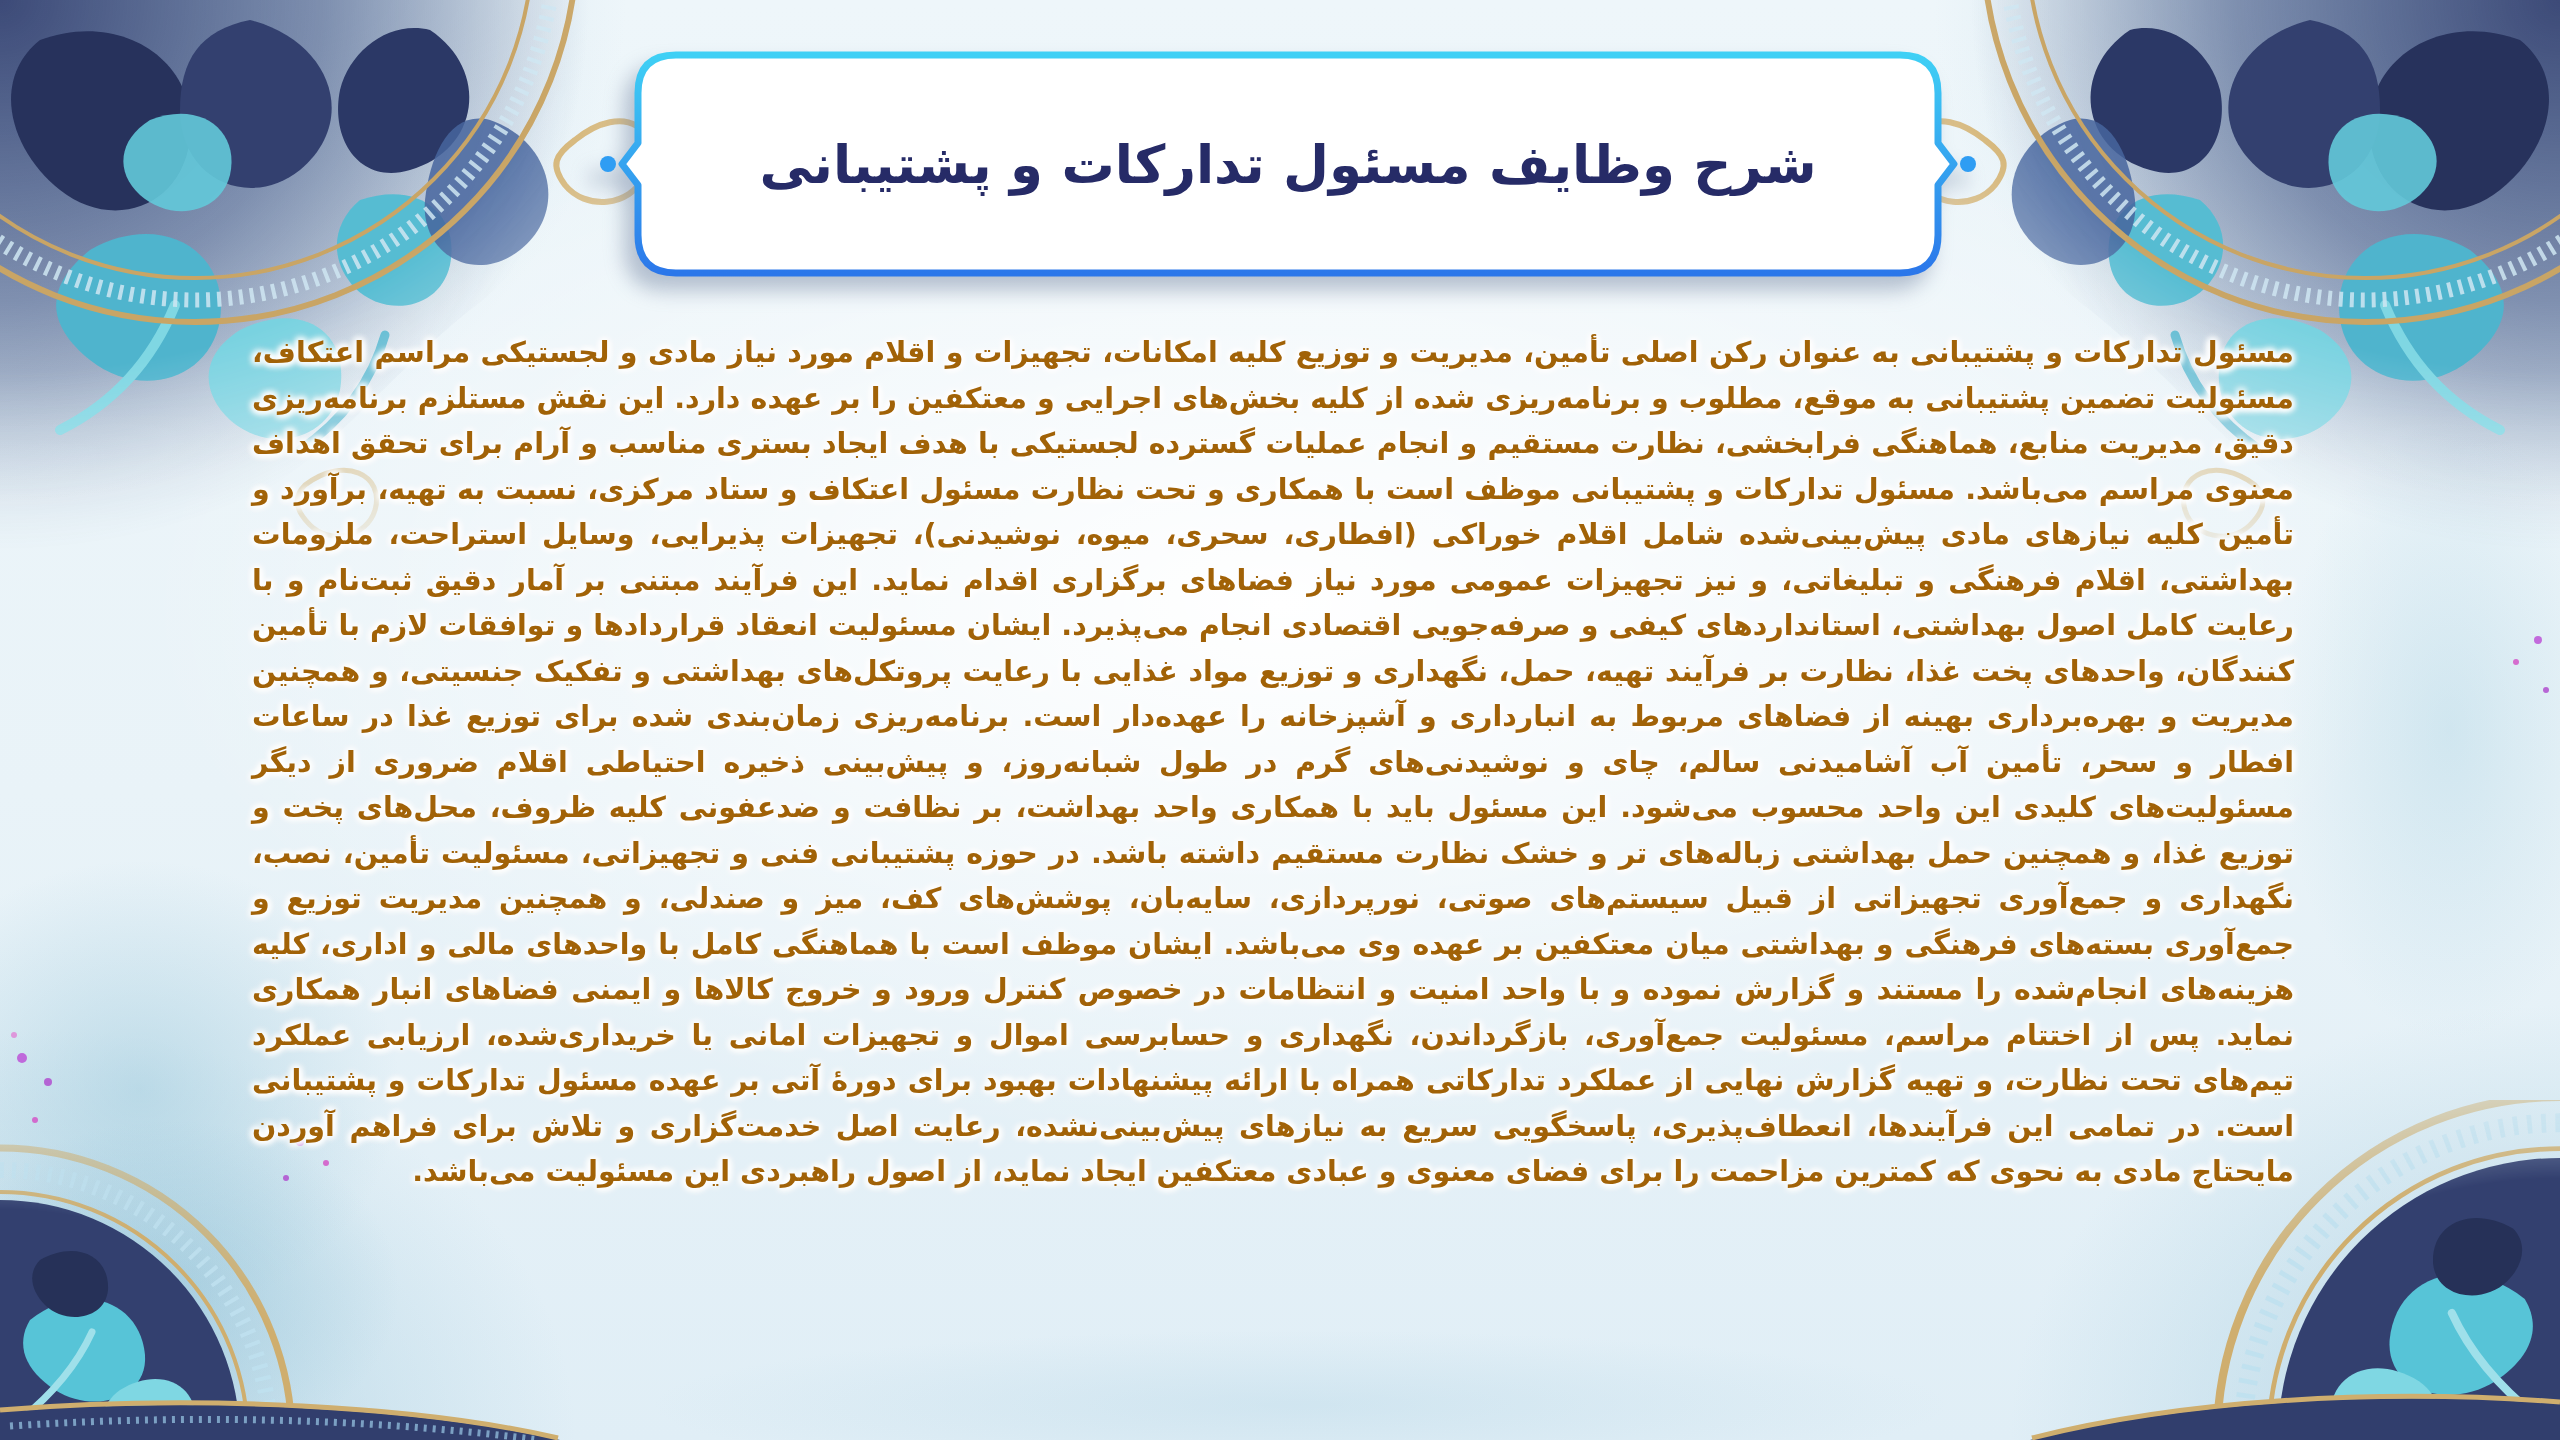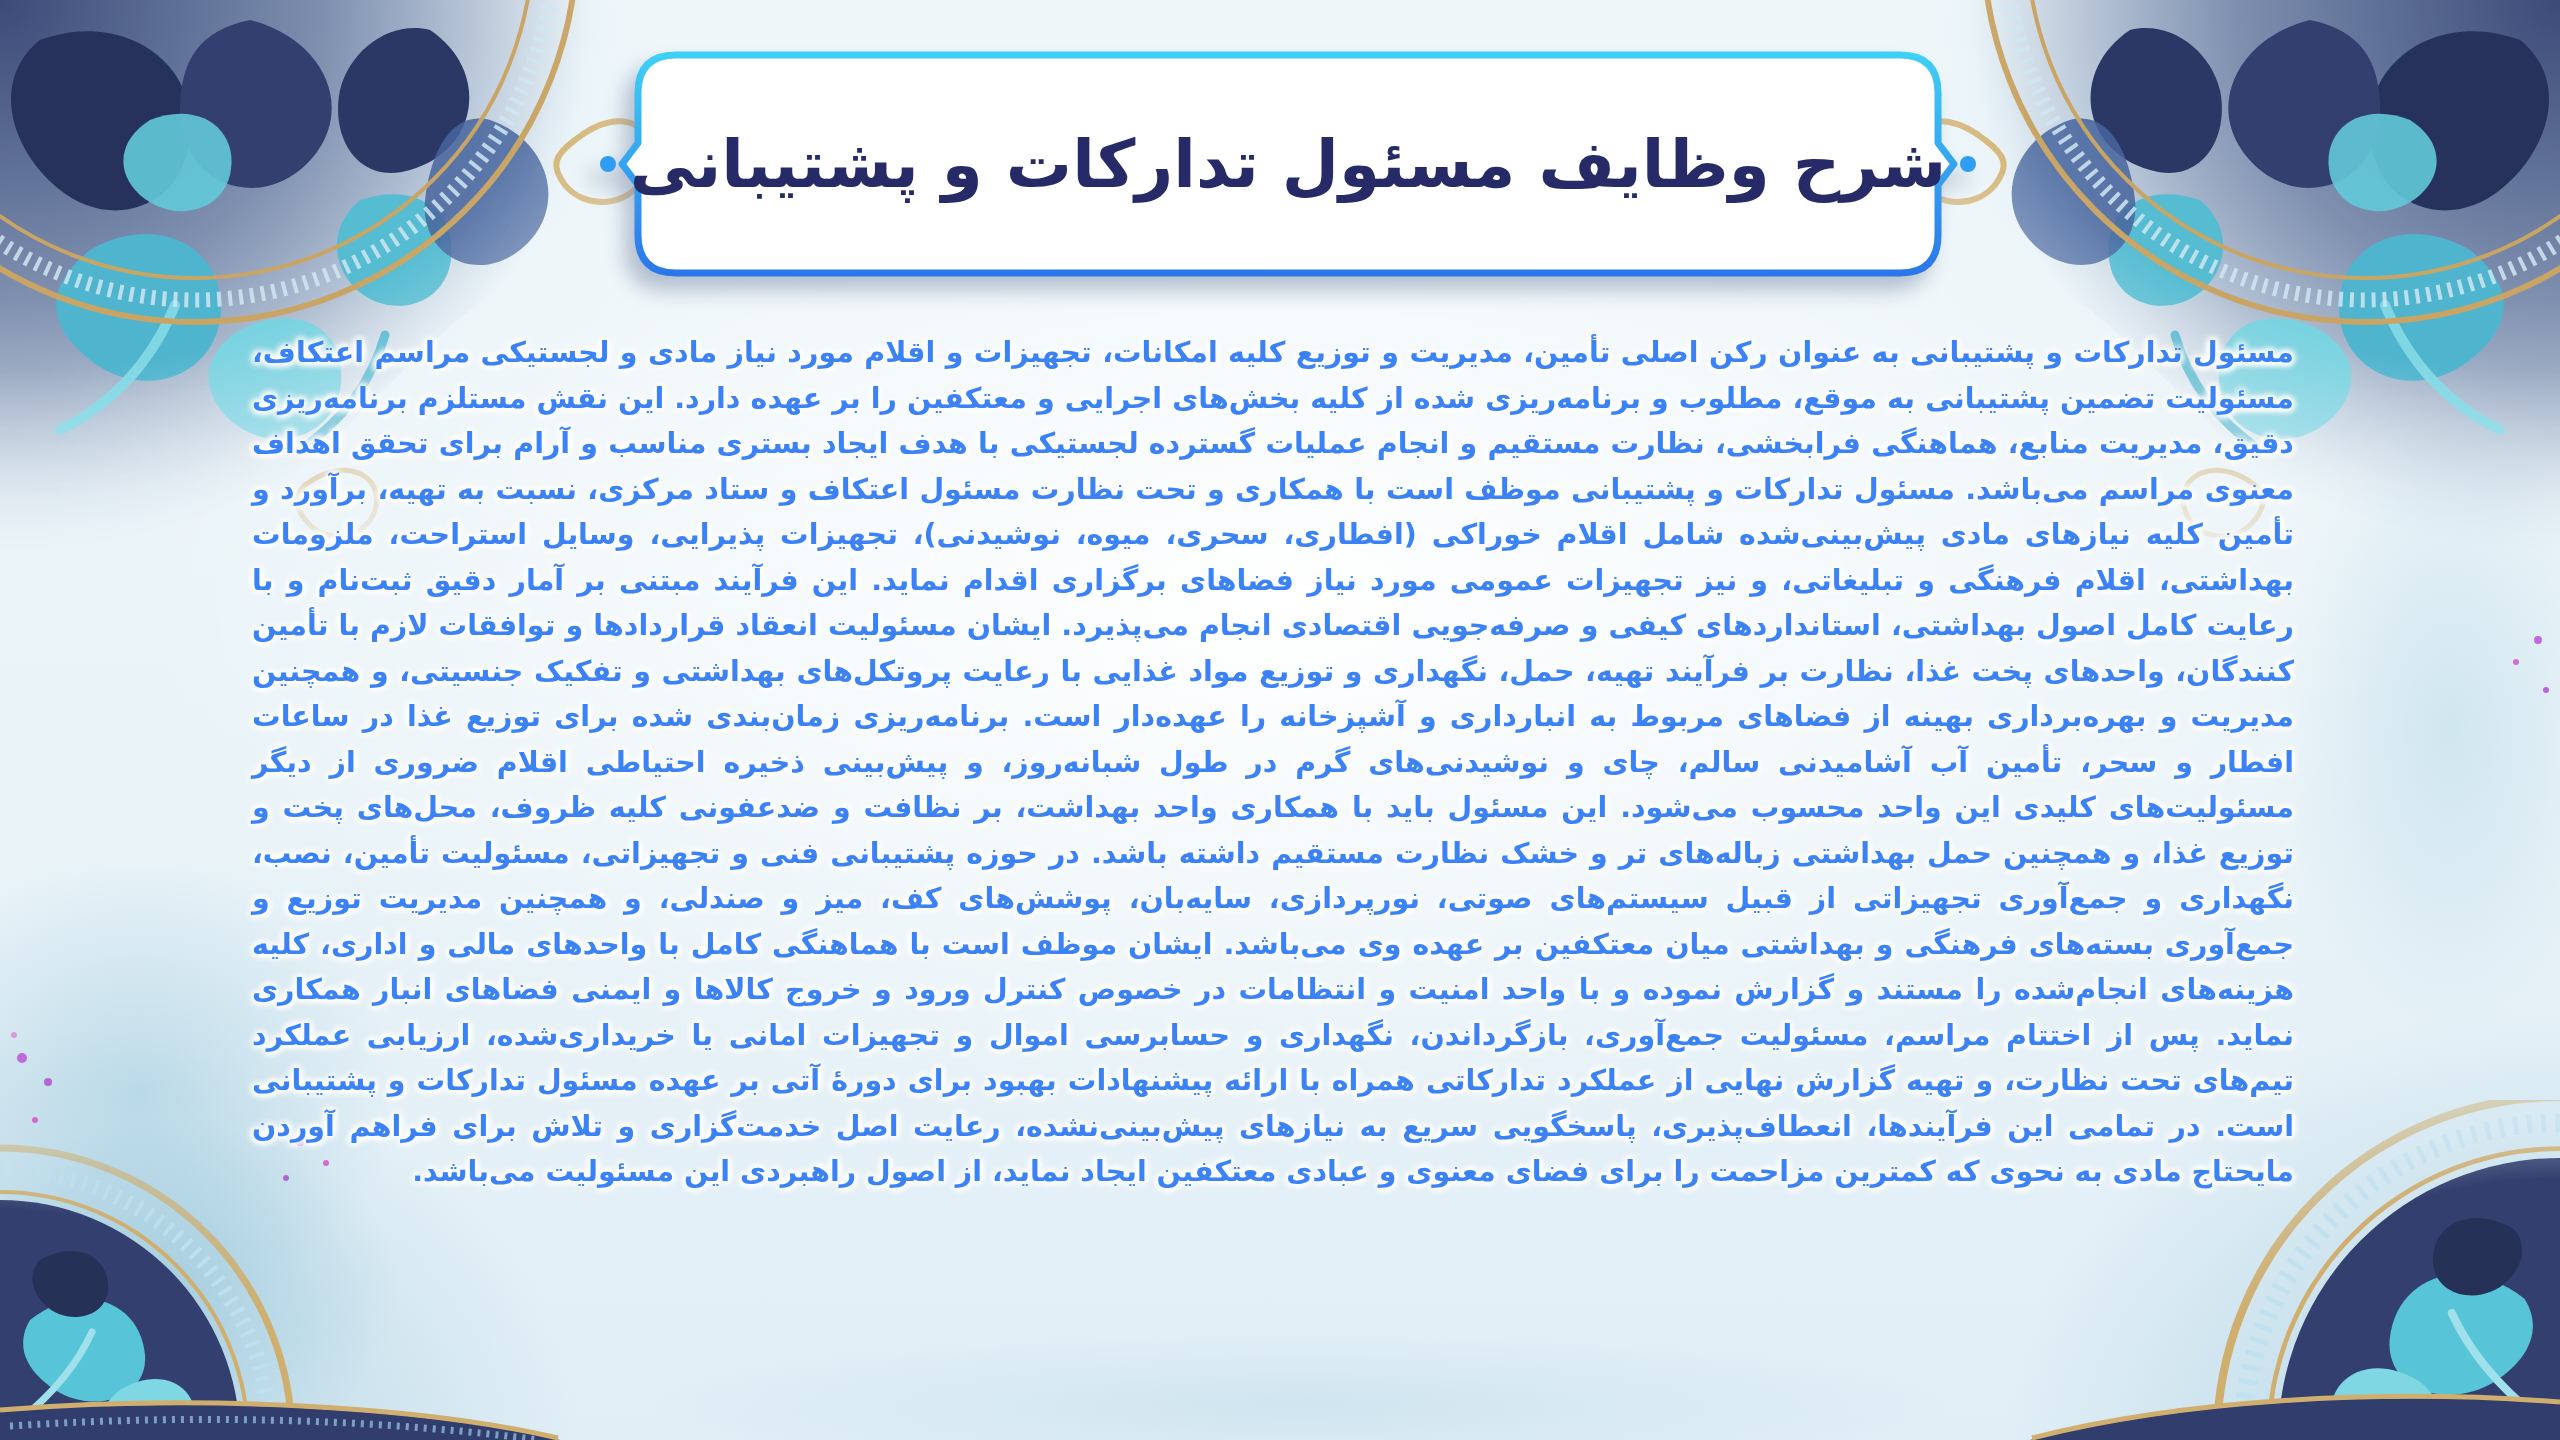--- a/index.html
+++ b/index.html
@@ -41,26 +41,26 @@
   .med-br{right:0;bottom:0;width:470px;height:340px;transform:scaleX(-1);
     -webkit-mask-image:radial-gradient(140% 140% at 0% 100%, #000 55%, rgba(0,0,0,0) 85%);
             mask-image:radial-gradient(140% 140% at 0% 100%, #000 55%, rgba(0,0,0,0) 85%);}
   .overlay{position:absolute;inset:0;width:2560px;height:1440px;pointer-events:none;}
 
   
   .plaque{position:absolute;left:598px;top:46px;width:1380px;height:236px;
     filter:drop-shadow(-10px 14px 10px rgba(96,115,148,.42));}
   .plaque svg{position:absolute;inset:0;width:100%;height:100%;}
   .plaque h1{position:absolute;inset:0;margin:0;display:flex;align-items:center;justify-content:center;
-    direction:rtl;font-weight:bold;font-size:66px;color:#262b67;letter-spacing:0;}
+    direction:rtl;font-weight:bold;font-size:53px;color:#262b67;letter-spacing:0;}
 
   
   .bodytext{position:absolute;right:266px;left:252px;top:330px;
     direction:rtl;text-align:justify;font-weight:bold;
-    font-size:28.5px;line-height:45.5px;color:#3b82f6;
+    font-size:28.5px;line-height:45.5px;color:#a16207;
     text-shadow:0 0 6px #fff,0 0 10px #fff,2px 2px 7px #fff,-2px -2px 7px #fff,2px -2px 7px #fff,-2px 2px 7px #fff;}
 </style>
 </head>
 <body>
 
 <div class="stage">
 
   <div class="blotch blotch-left-mid"></div>
   <div class="blotch blotch-left-low"></div>
   <div class="blotch blotch-right-mid"></div>

